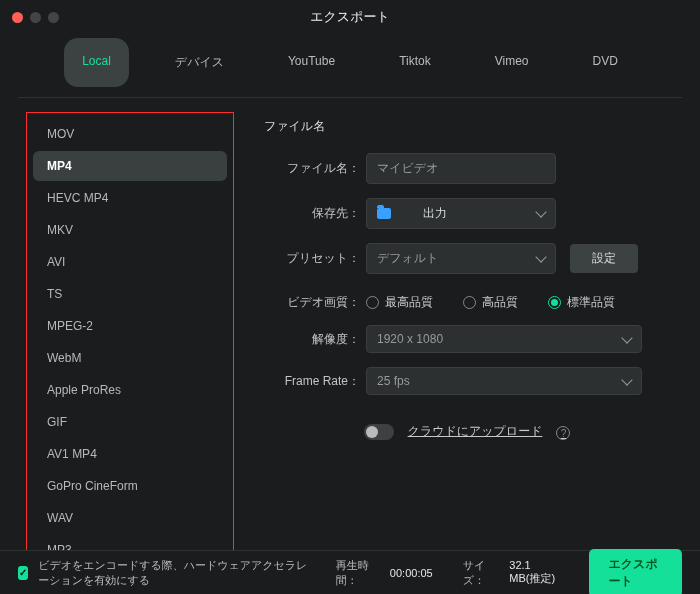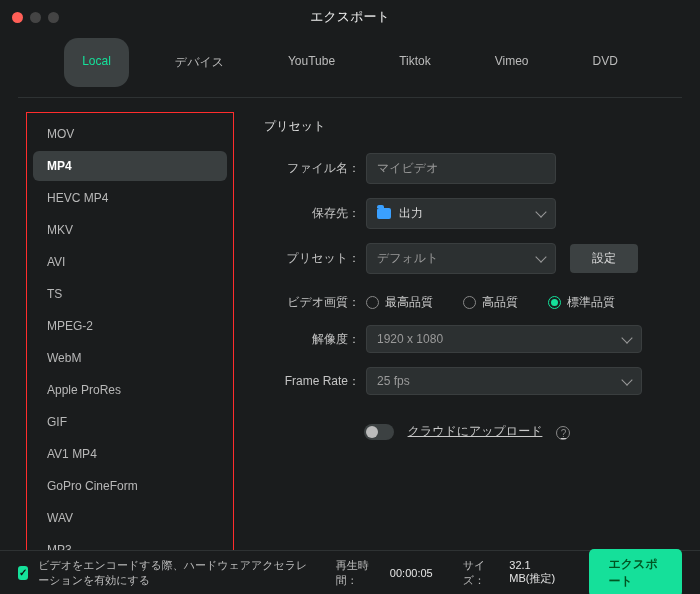--- a/index.html
+++ b/index.html
@@ -182,35 +182,35 @@
     <div class="fmt">Apple ProRes</div>
     <div class="fmt">GIF</div>
     <div class="fmt">AV1 MP4</div>
     <div class="fmt">GoPro CineForm</div>
     <div class="fmt">WAV</div>
     <div class="fmt">MP3</div>
     <div class="fmt">M4A</div>
   </div>
 
   <div class="main">
-    <div class="section-title">プリセット</div>
+    <div class="section-title">ファイル名</div>
 
     <div class="row">
       <div class="label">ファイル名：</div>
       <div class="field">
         <span>マイビデオ</span>
       </div>
     </div>
 
     <div class="row">
       <div class="label">保存先：</div>
       <div class="field select">
         <span style="display:flex;align-items:center;gap:8px;">
           <span class="folder-icon"></span>
-          <span style="color:#ddd;">出力</span>
+          <span style="color:#ddd;margin-left:24px;">出力</span>
         </span>
         <span class="chev"></span>
       </div>
     </div>
 
     <div class="row">
       <div class="label">プリセット：</div>
       <div class="field select">
         <span>デフォルト</span>
         <span class="chev"></span>

